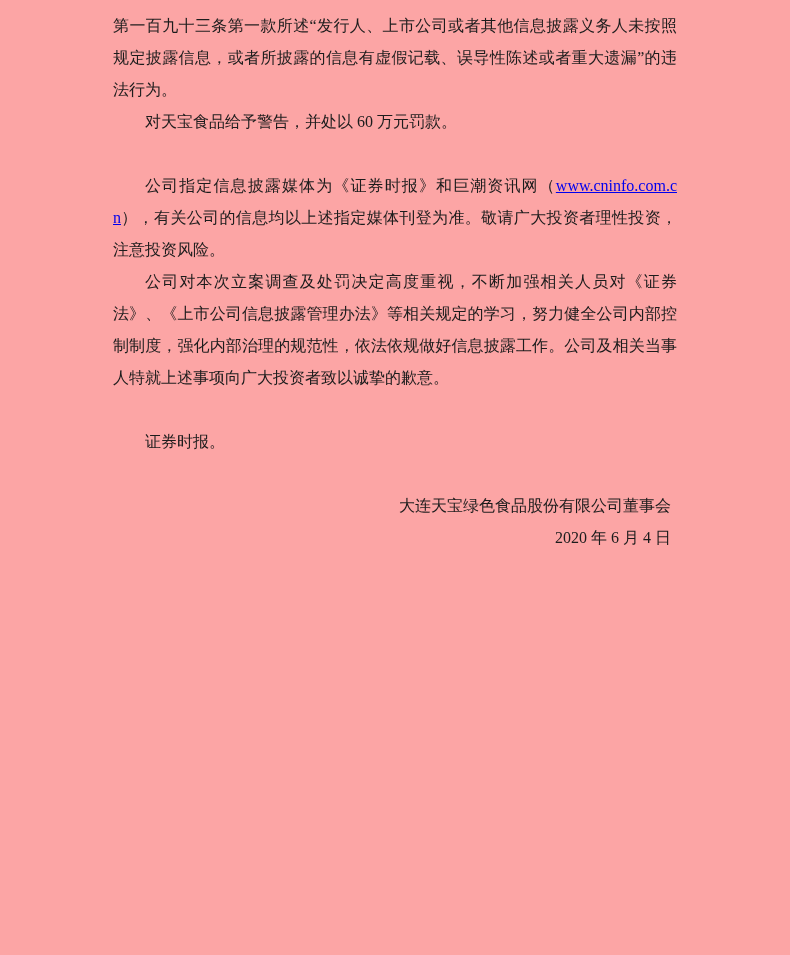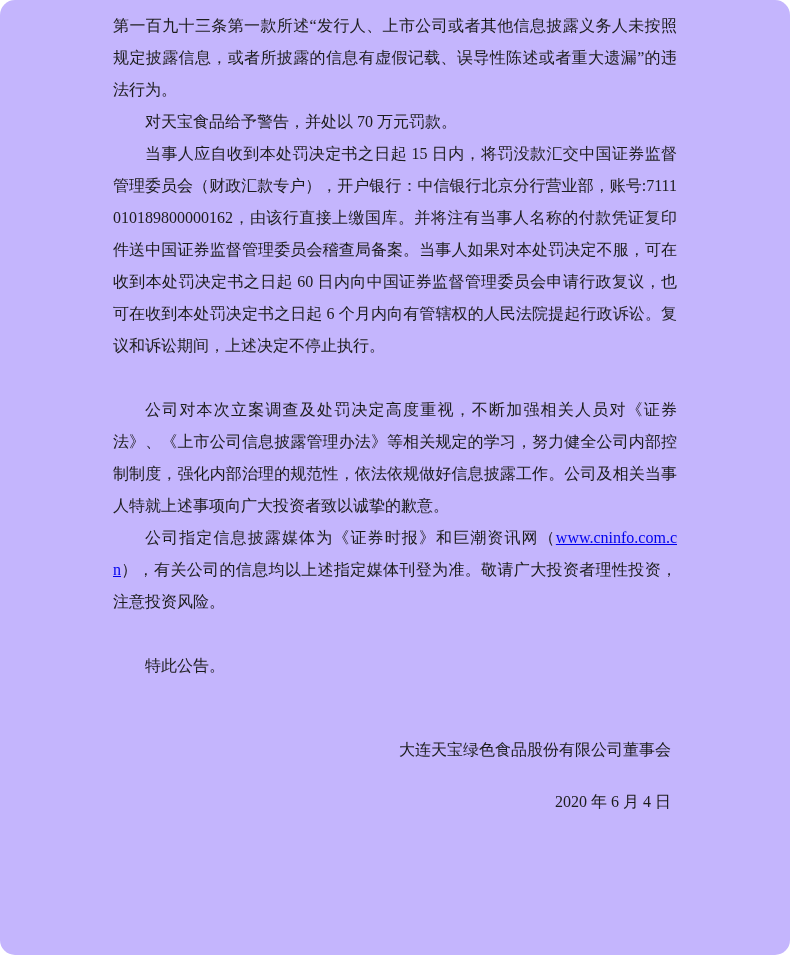--- a/index.html
+++ b/index.html
@@ -5,24 +5,23 @@
   * { margin: 0; padding: 0; box-sizing: border-box; }
 
   html, body {
     background: #ffffff;
   }
 
   .page {
     position: relative;
     width: 790px;
     height: 955px;
-    background: #c4b5fd;
+    background: #fca5a5;
     overflow: hidden;
     font-family: "Liberation Serif", "DejaVu Serif", serif;
-    border-radius: 15px;
   }
 
   .content {
     position: absolute;
     left: 113px;
     top: 10px;
     width: 564px;
     color: #1c1c1c;
     font-size: 16px;
     line-height: 32px;
@@ -39,52 +38,50 @@
   }
 
   .blank-line {
     height: 32px;
   }
 
   .signature {
     text-align: right;
     text-indent: 0;
     padding-right: 6px;
-    margin-top: 20px;
   }
 
   .link {
     color: #0000ee;
     text-decoration: underline;
     cursor: pointer;
   }
 </style>
 </head>
 <body>
 
 <div class="page">
   <div class="content">
 
     <p class="para no-indent">第一百九十三条第一款所述“发行人、上市公司或者其他信息披露义务人未按照规定披露信息，或者所披露的信息有虚假记载、误导性陈述或者重大遗漏”的违法行为。</p>
 
 
-    <p class="para">对天宝食品给予警告，并处以 70 万元罚款。</p>
+    <p class="para">对天宝食品给予警告，并处以 60 万元罚款。</p>
 
-    <p class="para">当事人应自收到本处罚决定书之日起 15 日内，将罚没款汇交中国证券监督管理委员会（财政汇款专户），开户银行：中信银行北京分行营业部，账号:7111010189800000162，由该行直接上缴国库。并将注有当事人名称的付款凭证复印件送中国证券监督管理委员会稽查局备案。当事人如果对本处罚决定不服，可在收到本处罚决定书之日起 60 日内向中国证券监督管理委员会申请行政复议，也可在收到本处罚决定书之日起 6 个月内向有管辖权的人民法院提起行政诉讼。复议和诉讼期间，上述决定不停止执行。</p>
 
     <div class="blank-line"></div>
 
 
+    <p class="para"><span>公司指定信息披露媒体为《证券时报》和巨潮资讯网（</span><a class="link">www.cninfo.com.cn</a><span>），有关公司的信息均以上述指定媒体刊登为准。敬请广大投资者理性投资，注意投资风险。</span></p>
+
     <p class="para">公司对本次立案调查及处罚决定高度重视，不断加强相关人员对《证券法》、《上市公司信息披露管理办法》等相关规定的学习，努力健全公司内部控制制度，强化内部治理的规范性，依法依规做好信息披露工作。公司及相关当事人特就上述事项向广大投资者致以诚挚的歉意。</p>
-
-    <p class="para"><span>公司指定信息披露媒体为《证券时报》和巨潮资讯网（</span><a class="link">www.cninfo.com.cn</a><span>），有关公司的信息均以上述指定媒体刊登为准。敬请广大投资者理性投资，注意投资风险。</span></p>
 
     <div class="blank-line"></div>
 
-    <p class="para">特此公告。</p>
+    <p class="para">证券时报。</p>
 
     <div class="blank-line"></div>
 
     <p class="para signature">大连天宝绿色食品股份有限公司董事会</p>
 
     <p class="para signature">2020 年 6 月 4 日</p>
 
   </div>
 </div>
 

